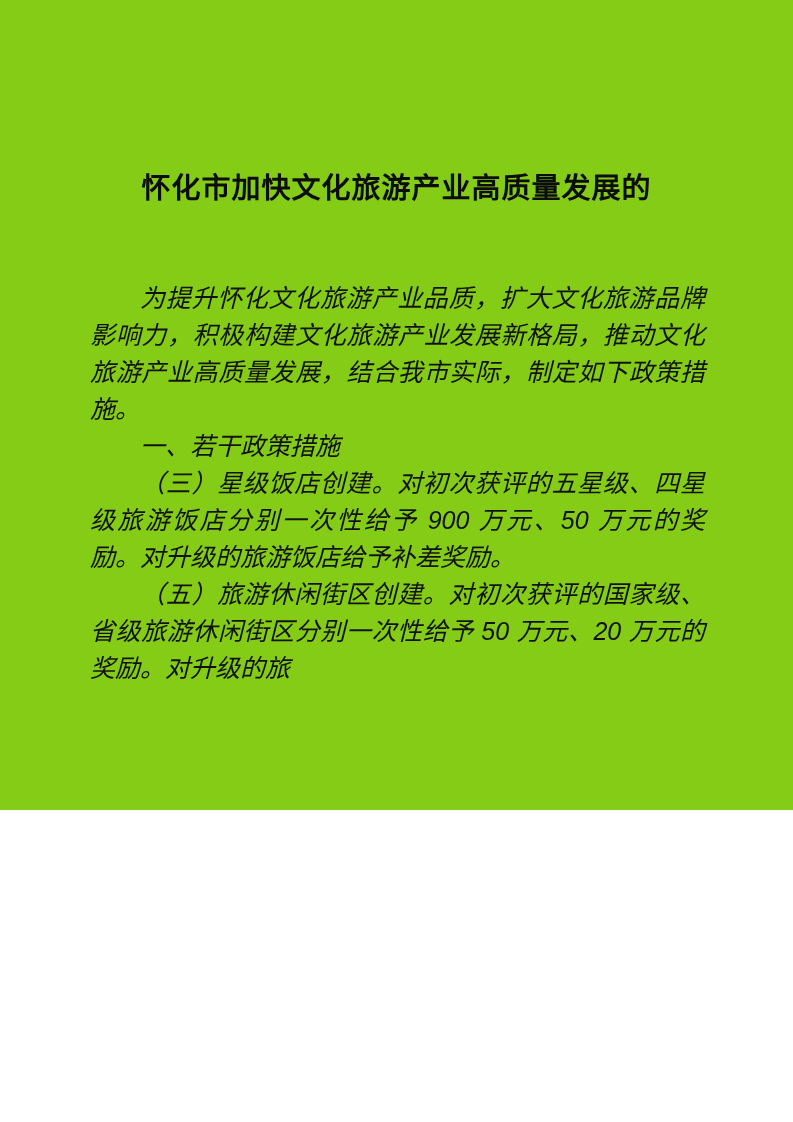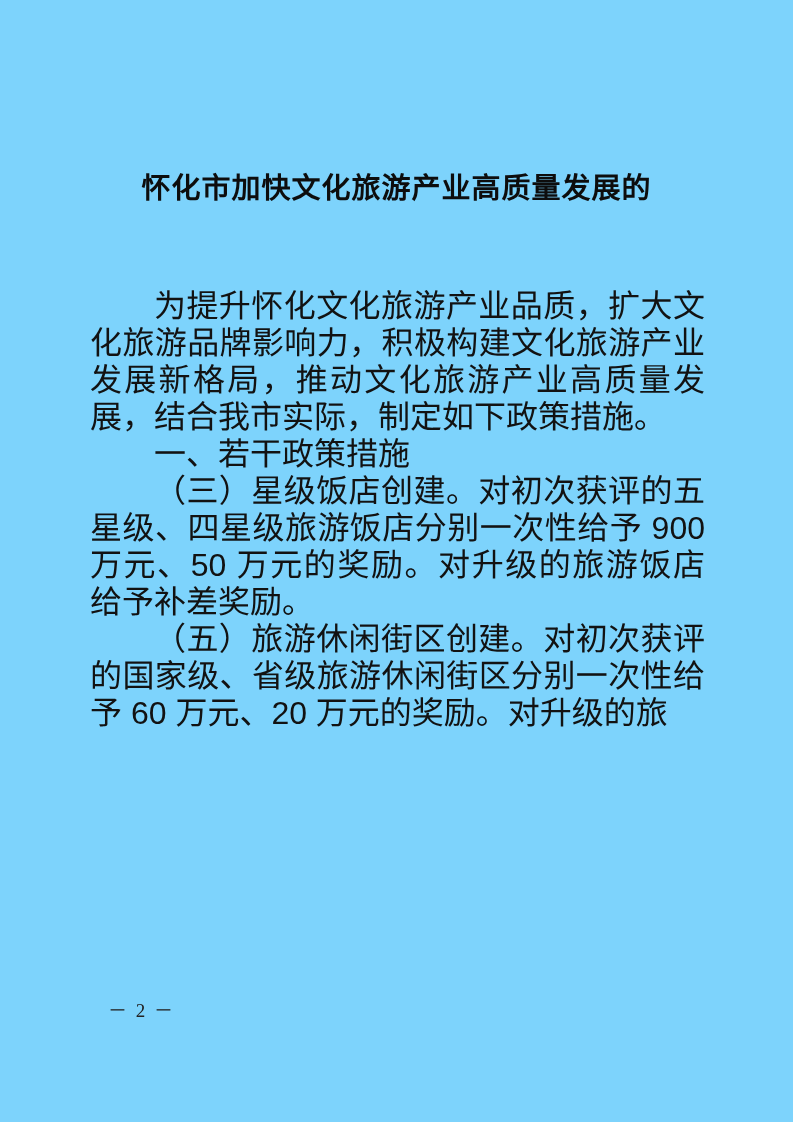--- a/index.html
+++ b/index.html
@@ -3,22 +3,22 @@
 <meta charset="utf-8">
 <style>
   html, body {
     margin: 0;
     padding: 0;
     background: #ffffff;
   }
   .page {
     position: relative;
     width: 793px;
-    height: 1122px;
-    background: #7dd3fc;
+    height: 810px;
+    background: #84cc16;
     overflow: hidden;
     font-family: "Liberation Sans", "DejaVu Sans", sans-serif;
     color: #121212;
   }
   .doc-title {
     position: absolute;
     top: 140px;
     left: 0;
     right: 0;
     text-align: center;
@@ -26,28 +26,29 @@
     font-weight: bold;
     line-height: 58px;
     letter-spacing: 1px;
     color: #0d0d0d;
   }
   .doc-title .title-line {
     display: block;
   }
   .content {
     position: absolute;
-    top: 288px;
+    top: 280px;
     left: 90px;
     width: 615px;
-    font-size: 32px;
+    font-size: 25px;
     line-height: 37px;
     text-align: justify;
     text-justify: inter-ideograph;
     color: #121212;
+    font-style: italic;
   }
   .content p {
     margin: 0;
     padding: 0;
     text-indent: 2em;
   }
   .footer {
     position: absolute;
     left: 108px;
     top: 998px;
@@ -64,20 +65,20 @@
 <div class="page">
 
   <h1 class="doc-title">
     <span class="title-line">怀化市加快文化旅游产业高质量发展的</span>
   </h1>
 
   <div class="content">
     <p>为提升怀化文化旅游产业品质，扩大文化旅游品牌影响力，积极构建文化旅游产业发展新格局，推动文化旅游产业高质量发展，结合我市实际，制定如下政策措施。</p>
     <p>一、若干政策措施</p>
     <p>（三）星级饭店创建。对初次获评的五星级、四星级旅游饭店分别一次性给予 900 万元、50 万元的奖励。对升级的旅游饭店给予补差奖励。</p>
-    <p>（五）旅游休闲街区创建。对初次获评的国家级、省级旅游休闲街区分别一次性给予 60 万元、20 万元的奖励。对升级的旅</p>
+    <p>（五）旅游休闲街区创建。对初次获评的国家级、省级旅游休闲街区分别一次性给予 50 万元、20 万元的奖励。对升级的旅</p>
   </div>
 
   <div class="footer">
     <span>－ 2 －</span>
   </div>
 
 </div>
 
 </body></html>

